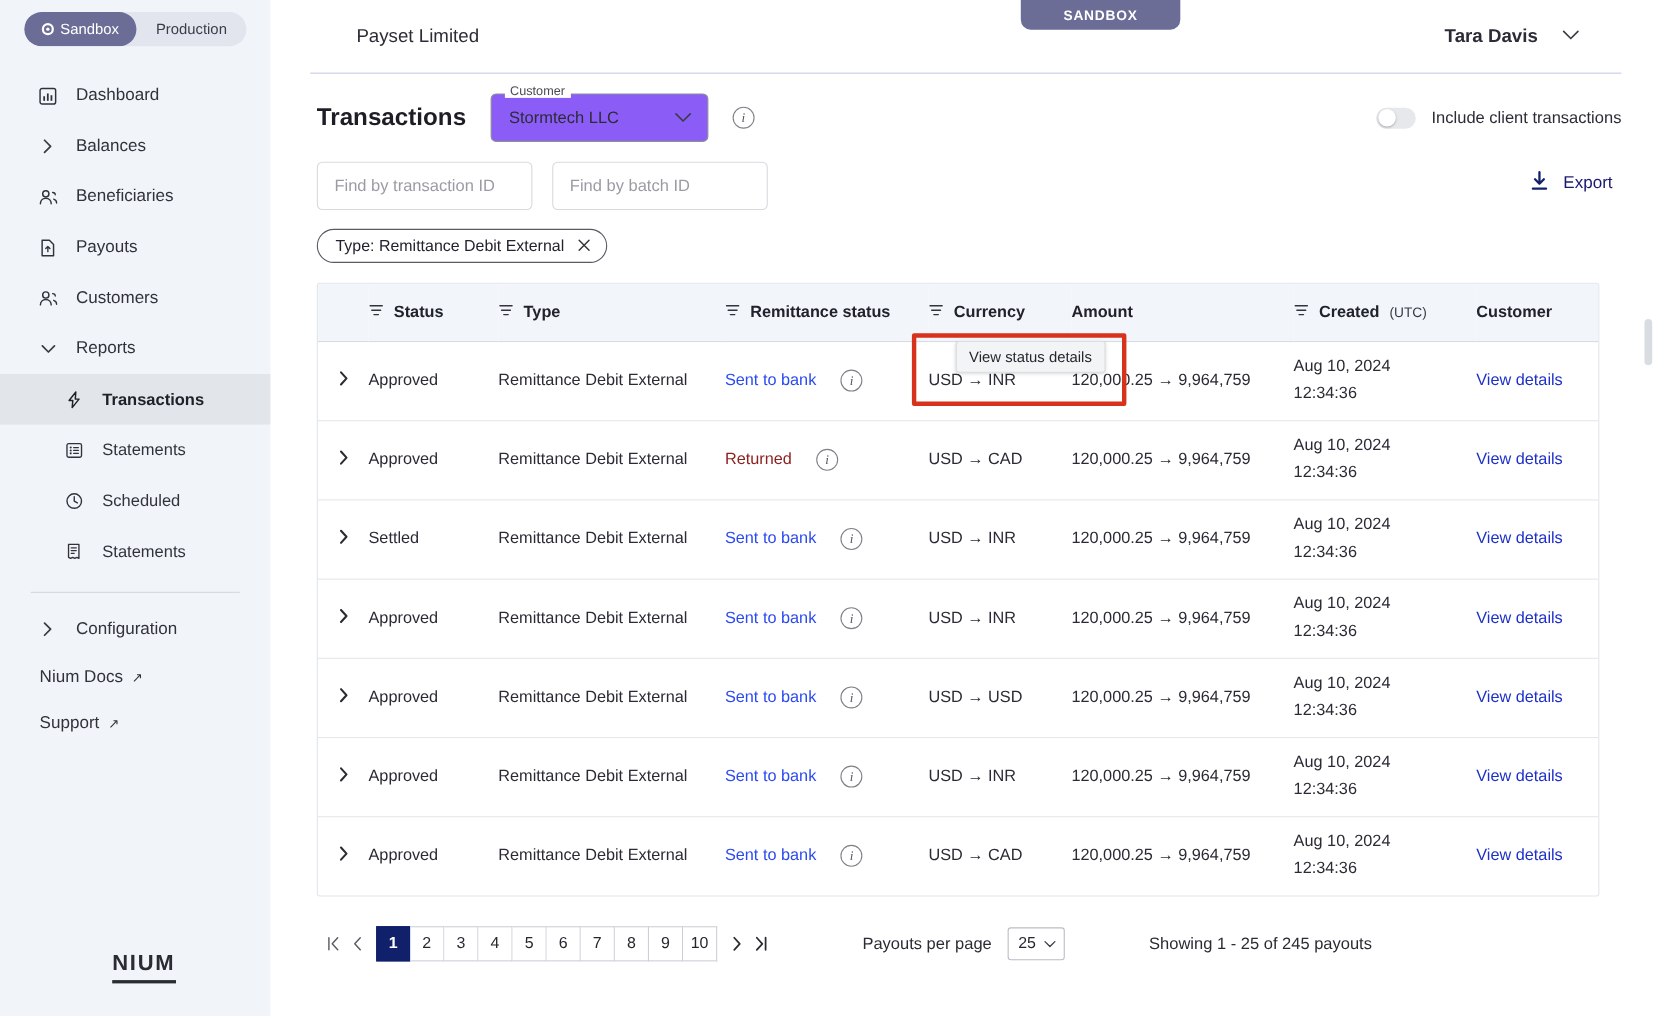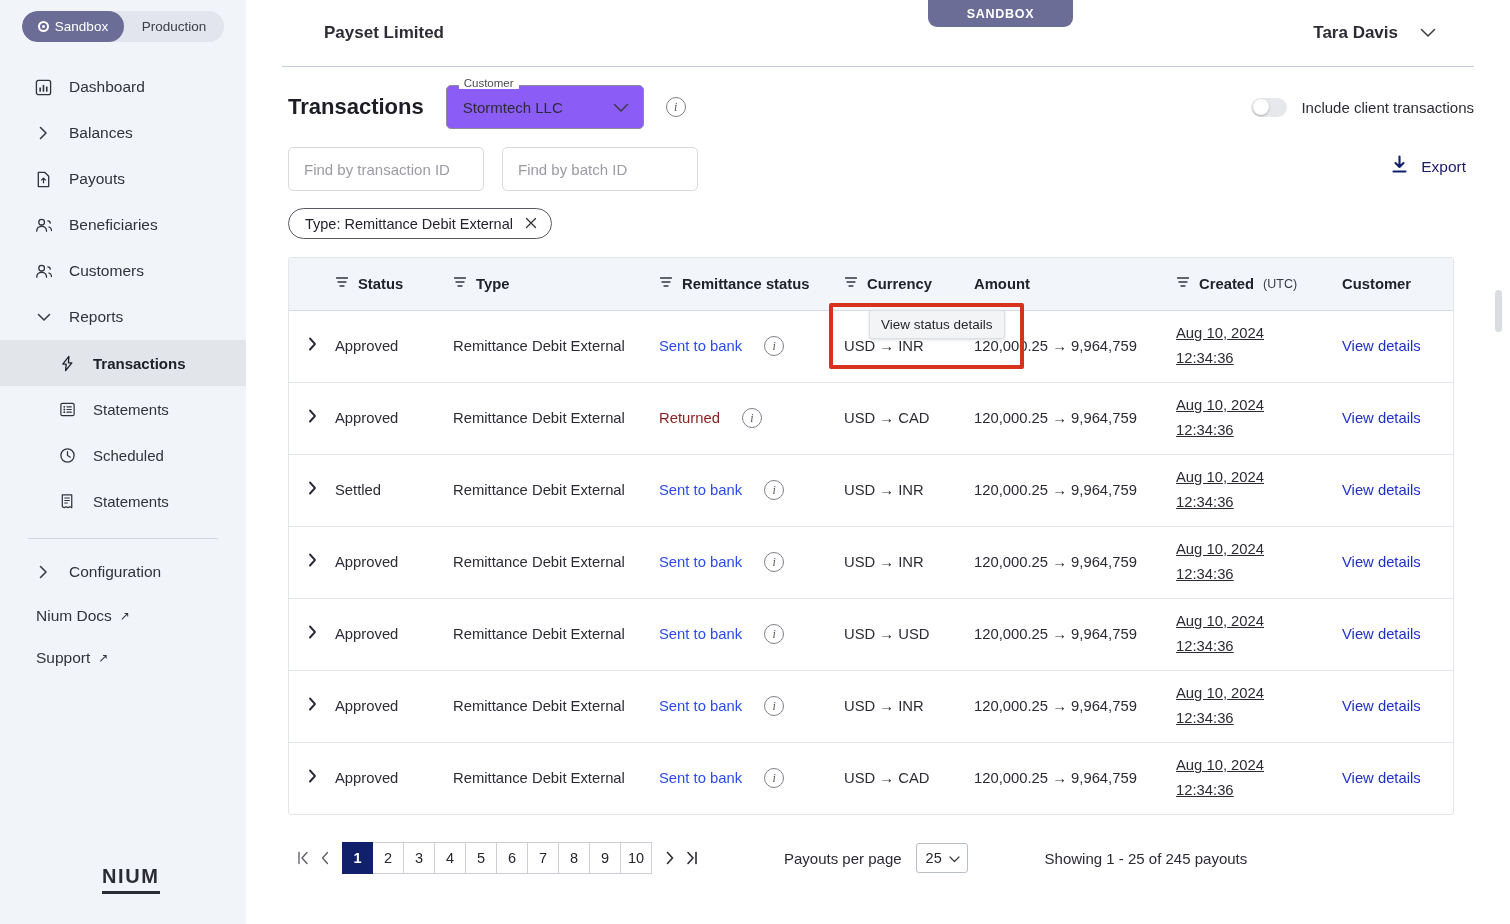--- a/index.html
+++ b/index.html
@@ -108,21 +108,21 @@
     display: flex; align-items: center; justify-content: center;
     z-index: 5;
   }
   .topbar {
     height: 67px;
     display: flex; align-items: center; justify-content: space-between;
     padding: 0 38px 0 42px;
     border-bottom: 1px solid #c5cbe8;
     margin: 0 36px 0 36px;
   }
-  .org-name { font-size: 17px; color: #2c2c36; font-weight: bold; }
+  .org-name { font-size: 17px; color: #2c2c36; }
   .user-zone { display: flex; align-items: center; gap: 22px; cursor: pointer; }
   .user-name { font-size: 17px; font-weight: bold; color: #2c2c36; }
 
   .content { padding: 0 36px 0 36px; }
 
   .title-row {
     display: flex; align-items: center;
     height: 80px;
     justify-content: space-between;
     padding-left: 6px;
@@ -231,21 +231,21 @@
   .c-amount { width: 202px; }
   .c-created{ width: 166px; }
   .c-actions{ width: 113px; }
 
   .exp-arrow {
     font-size: 16px; color: #2b2b35; cursor: pointer; font-weight: bold;
   }
   .remit-cell { display: flex; align-items: center; gap: 22px; }
   .remit-link { color: #2b4af0; cursor: pointer; font-size: 14.8px; }
   .remit-returned { color: #8e2020; font-size: 14.8px; }
-  .created-cell { line-height: 1.7; text-decoration: underline; }
+  .created-cell { line-height: 1.7; }
   .view-details { color: #1e30c8; cursor: pointer; font-size: 14.8px; }
 
   
   .highlight-box {
     position: absolute;
     left: 583px; top: 303px;
     width: 195px; height: 66px;
     border: 4px solid #d6321c;
     border-radius: 2px;
     z-index: 20;
@@ -343,37 +343,37 @@
         <span class="chev">
           <svg width="9" height="14" viewBox="0 0 9 14">
               <polyline points="1.5,1.5 7,7 1.5,12.5" fill="none" stroke="#3c3c46" stroke-width="1.6" stroke-linecap="round" stroke-linejoin="round"></polyline>
             </svg>
         </span>
         <span>Balances</span>
       </div>
 
       <div class="nav-item">
         <span class="nav-icon">
-          <svg width="17" height="17" viewBox="0 0 18 18">
-              <path d="M3.5 1.5h7l4 4v11h-11z" fill="none" stroke="#32323c" stroke-width="1.4" stroke-linejoin="round"></path>
-              <path d="M9 12.5V7.5M9 7.5l-2 2M9 7.5l2 2" stroke="#32323c" stroke-width="1.3" fill="none" stroke-linecap="round"></path>
-            </svg>
-        </span>
-        <span>Payouts</span>
-      </div>
-
-      <div class="nav-item">
-        <span class="nav-icon">
           <svg width="18" height="17" viewBox="0 0 19 18">
               <circle cx="7" cy="5.5" r="3" fill="none" stroke="#32323c" stroke-width="1.4"></circle>
               <path d="M1.8 15c0-3.2 2.4-5.2 5.2-5.2s5.2 2 5.2 5.2" fill="none" stroke="#32323c" stroke-width="1.4" stroke-linecap="round"></path>
               <path d="M13.6 4.2c1.5 0 2.5 1 2.5 2.3M14.6 10.6c1.8.5 2.8 2 2.8 3.8" fill="none" stroke="#32323c" stroke-width="1.3" stroke-linecap="round"></path>
             </svg>
         </span>
         <span>Beneficiaries</span>
+      </div>
+
+      <div class="nav-item">
+        <span class="nav-icon">
+          <svg width="17" height="17" viewBox="0 0 18 18">
+              <path d="M3.5 1.5h7l4 4v11h-11z" fill="none" stroke="#32323c" stroke-width="1.4" stroke-linejoin="round"></path>
+              <path d="M9 12.5V7.5M9 7.5l-2 2M9 7.5l2 2" stroke="#32323c" stroke-width="1.3" fill="none" stroke-linecap="round"></path>
+            </svg>
+        </span>
+        <span>Payouts</span>
       </div>
 
       <div class="nav-item">
         <span class="nav-icon">
           <svg width="18" height="17" viewBox="0 0 19 18">
               <circle cx="7" cy="5.5" r="3" fill="none" stroke="#32323c" stroke-width="1.4"></circle>
               <path d="M1.8 15c0-3.2 2.4-5.2 5.2-5.2s5.2 2 5.2 5.2" fill="none" stroke="#32323c" stroke-width="1.4" stroke-linecap="round"></path>
               <path d="M13.6 4.2c1.5 0 2.5 1 2.5 2.3M14.6 10.6c1.8.5 2.8 2 2.8 3.8" fill="none" stroke="#32323c" stroke-width="1.3" stroke-linecap="round"></path>
             </svg>
         </span>

